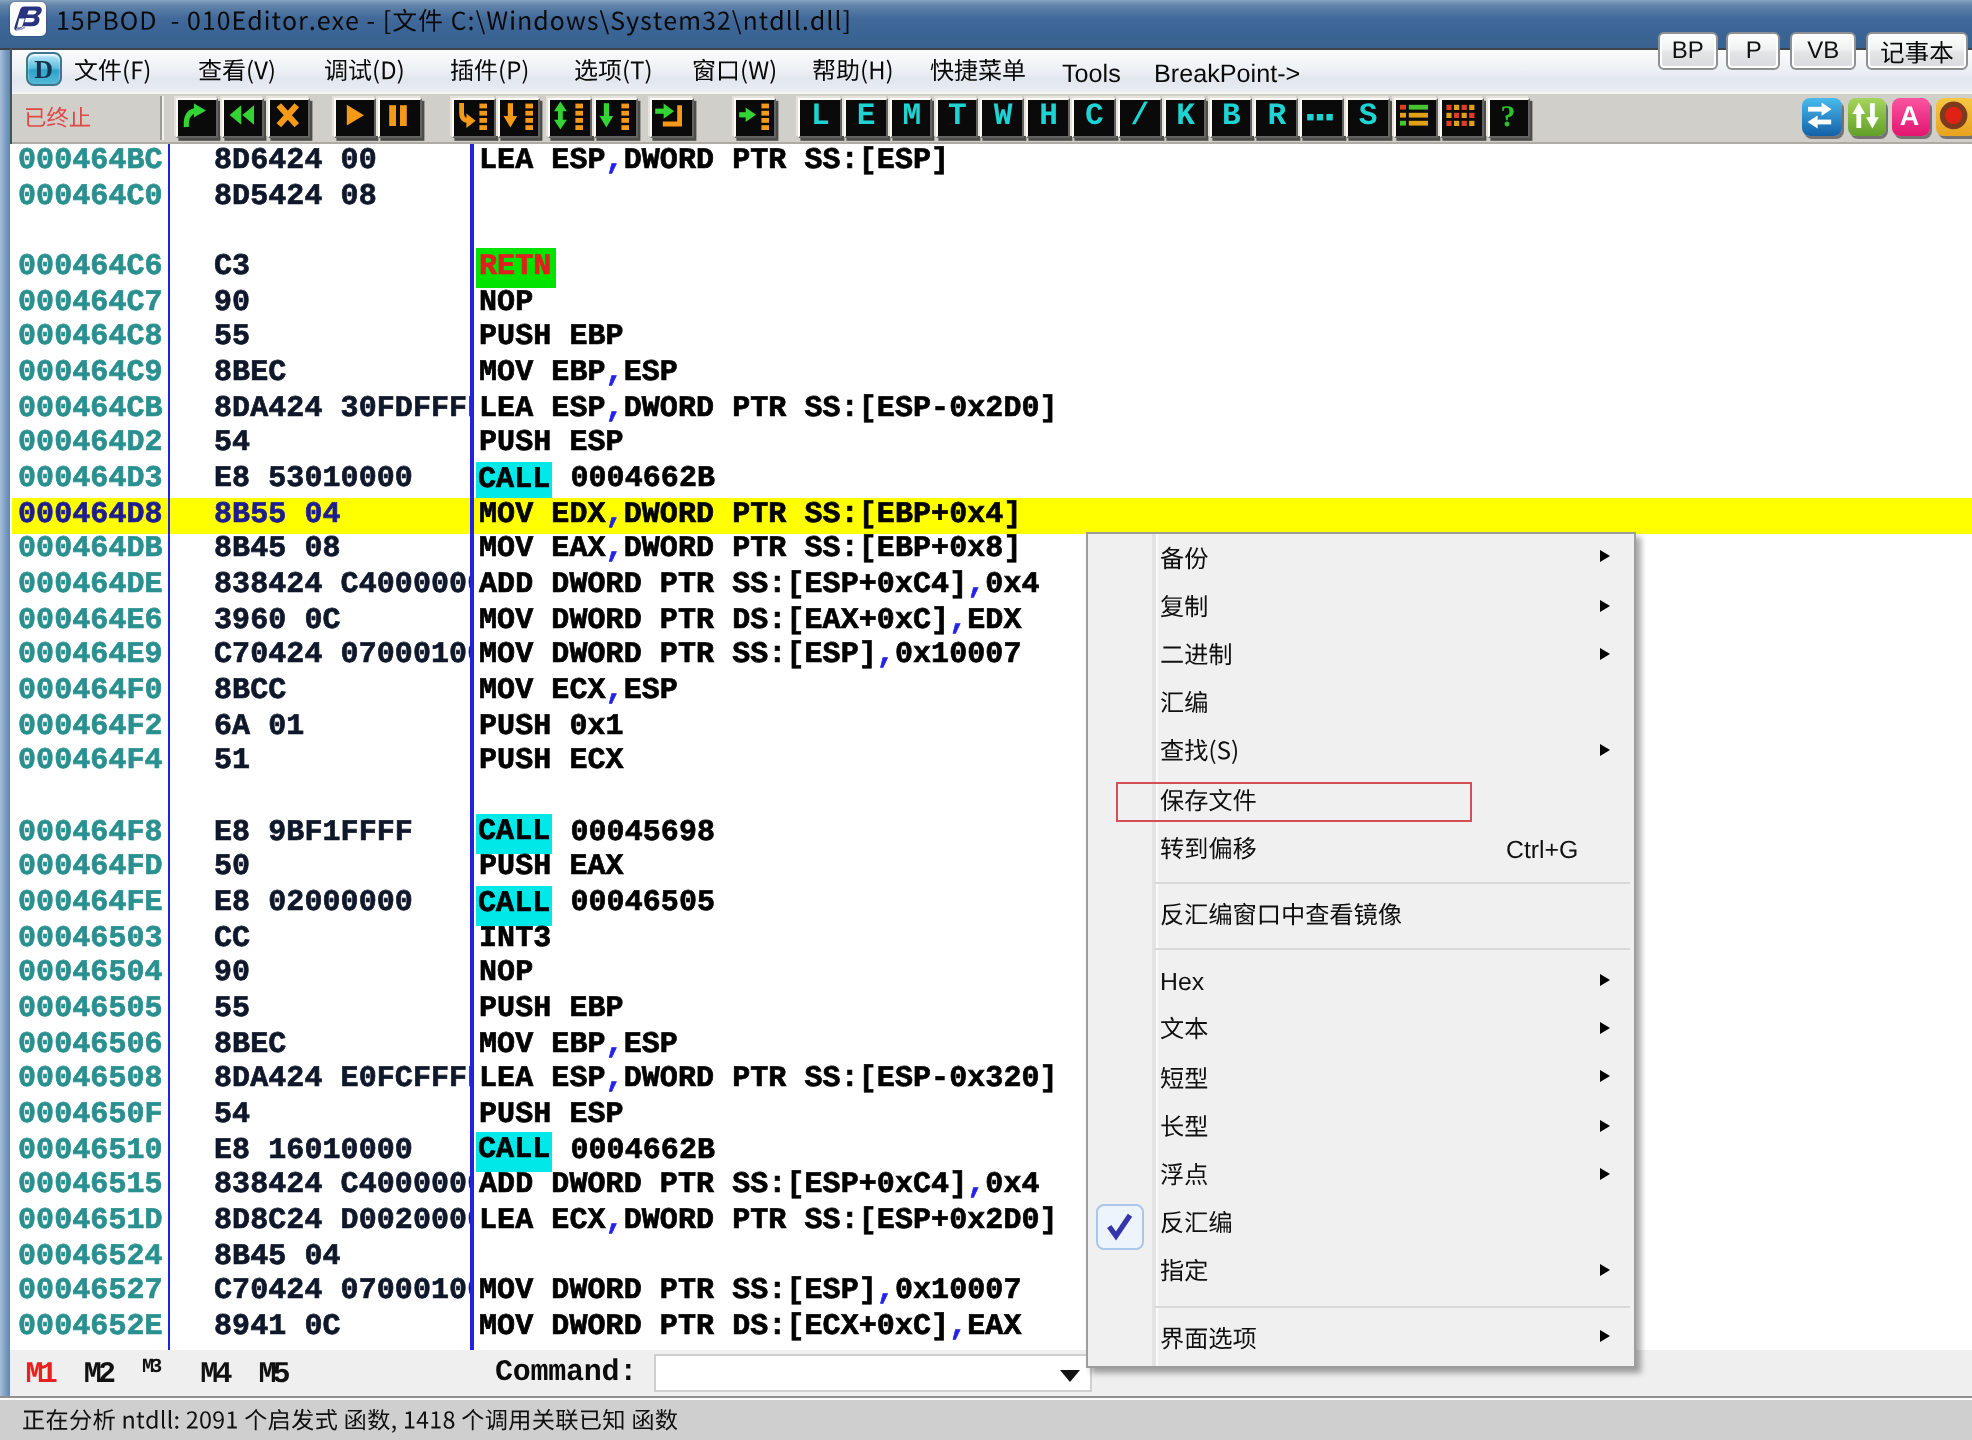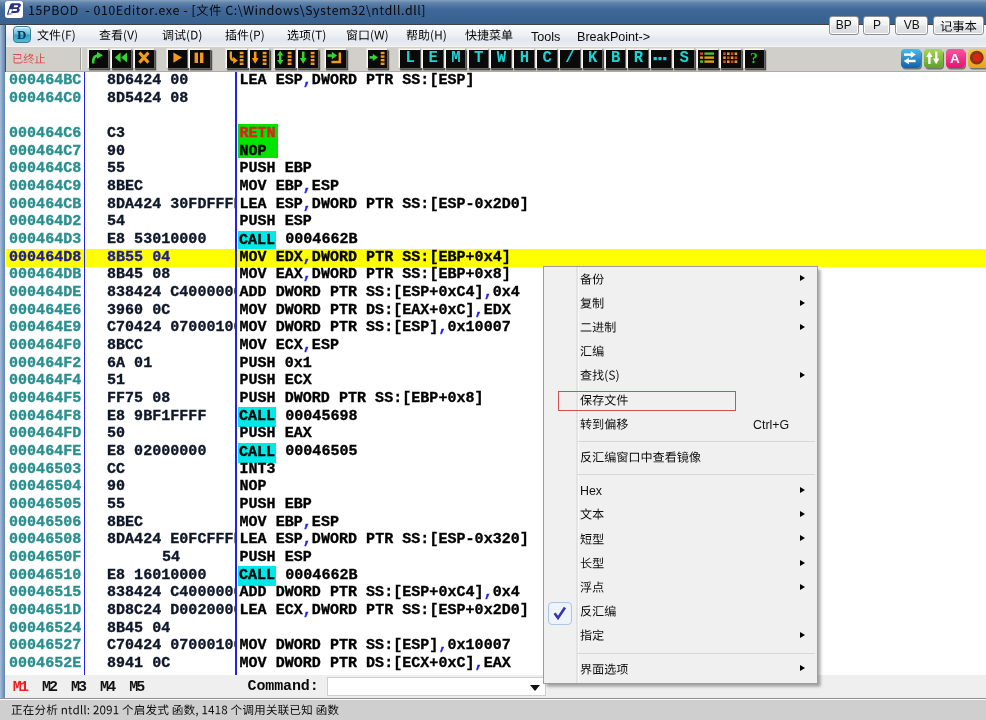--- a/index.html
+++ b/index.html
@@ -233,57 +233,56 @@
       </svg>
     </div>
     <div class="cbtn" style="left:968.1px;background:linear-gradient(180deg,#f6c844,#e8a21e)">
       <svg width="19.6" height="19.4" viewBox="0 0 19.6 19.4" style="position:absolute;left:-1px;top:-1px">
         <circle cx="9.8" cy="9.7" r="5.6" fill="#e02214" stroke="#7c3a1e" stroke-width="2.6"></circle>
       </svg>
     </div>
     <div class="abs" style="left:5px;top:72px;width:981px;height:603.3px;background:#fff"></div>
     <div class="row mono" style="top:72.7px;"><span class="ad" style="">000464BC</span><span class="hx" style="">8D6424 00</span><span class="ds">LEA ESP<i class="cm">,</i>DWORD PTR SS:[ESP]</span></div>
     <div class="row mono" style="top:90.37px;"><span class="ad" style="">000464C0</span><span class="hx" style="">8D5424 08</span></div>
-    <div class="row mono" style="top:125.71000000000001px;"><span class="ad" style="">000464C6</span><span class="hx" style="">C3</span><span class="ds"><b style="background:#00e400;color:#e02020;font-style:normal;padding:1px 2px 16px;margin-left:-2px">RETN</b></span></div>
+    <div class="row mono" style="top:125.71000000000001px;"><span class="ad" style="">000464C6</span><span class="hx" style="">C3</span><span class="ds"><b style="background:#00e400;color:#e02020;font-style:normal;padding:1px 2px 2px;margin-left:-2px">RETN</b></span></div>
     <div class="row mono" style="top:143.38px;"><span class="ad" style="">000464C7</span><span class="hx" style="">90</span><span class="ds">NOP</span></div>
     <div class="row mono" style="top:161.05px;"><span class="ad" style="">000464C8</span><span class="hx" style="">55</span><span class="ds">PUSH EBP</span></div>
     <div class="row mono" style="top:178.72000000000003px;"><span class="ad" style="">000464C9</span><span class="hx" style="">8BEC</span><span class="ds">MOV EBP<i class="cm">,</i>ESP</span></div>
     <div class="row mono" style="top:196.39000000000001px;"><span class="ad" style="">000464CB</span><span class="hx" style="">8DA424 30FDFFFF</span><span class="ds">LEA ESP<i class="cm">,</i>DWORD PTR SS:[ESP-0x2D0]</span></div>
     <div class="row mono" style="top:214.06px;"><span class="ad" style="">000464D2</span><span class="hx" style="">54</span><span class="ds">PUSH ESP</span></div>
     <div class="row mono" style="top:231.73000000000002px;"><span class="ad" style="">000464D3</span><span class="hx" style="">E8 53010000</span><span class="ds"><b style="background:#00e8e8;padding:0.5px 1px 2.5px;margin-left:-1.5px">CALL</b> 0004662B</span></div>
     <div class="row mono" style="top:249.40000000000003px;background:#ffff00;"><span class="ad" style="color:#1d1d90;">000464D8</span><span class="hx" style="color:#1d1d90;">8B55 04</span><span class="ds">MOV EDX<i class="cm">,</i>DWORD PTR SS:[EBP+0x4]</span></div>
     <div class="row mono" style="top:267.07px;"><span class="ad" style="">000464DB</span><span class="hx" style="">8B45 08</span><span class="ds">MOV EAX<i class="cm">,</i>DWORD PTR SS:[EBP+0x8]</span></div>
     <div class="row mono" style="top:284.74px;"><span class="ad" style="">000464DE</span><span class="hx" style="">838424 C4000000</span><span class="ds">ADD DWORD PTR SS:[ESP+0xC4]<i class="cm">,</i>0x4</span></div>
     <div class="row mono" style="top:302.41px;"><span class="ad" style="">000464E6</span><span class="hx" style="">3960 0C</span><span class="ds">MOV DWORD PTR DS:[EAX+0xC]<i class="cm">,</i>EDX</span></div>
     <div class="row mono" style="top:320.08000000000004px;"><span class="ad" style="">000464E9</span><span class="hx" style="">C70424 07000100</span><span class="ds">MOV DWORD PTR SS:[ESP]<i class="cm">,</i>0x10007</span></div>
     <div class="row mono" style="top:337.75px;"><span class="ad" style="">000464F0</span><span class="hx" style="">8BCC</span><span class="ds">MOV ECX<i class="cm">,</i>ESP</span></div>
     <div class="row mono" style="top:355.42px;"><span class="ad" style="">000464F2</span><span class="hx" style="">6A 01</span><span class="ds">PUSH 0x1</span></div>
     <div class="row mono" style="top:373.09000000000003px;"><span class="ad" style="">000464F4</span><span class="hx" style="">51</span><span class="ds">PUSH ECX</span></div>
-    <div class="row mono" style="top:390.76000000000005px;"><span class="ad" style="">000464F5</span><span class="hx" style="">FF75 08</span><span class="ds">PUSH DWORD PTR SS:[EBP+0x8]</span></div>
     <div class="row mono" style="top:408.43px;"><span class="ad" style="">000464F8</span><span class="hx" style="">E8 9BF1FFFF</span><span class="ds"><b style="background:#00e8e8;padding:0.5px 1px 2.5px;margin-left:-1.5px">CALL</b> 00045698</span></div>
     <div class="row mono" style="top:426.1px;"><span class="ad" style="">000464FD</span><span class="hx" style="">50</span><span class="ds">PUSH EAX</span></div>
     <div class="row mono" style="top:443.77000000000004px;"><span class="ad" style="">000464FE</span><span class="hx" style="">E8 02000000</span><span class="ds"><b style="background:#00e8e8;padding:0.5px 1px 2.5px;margin-left:-1.5px">CALL</b> 00046505</span></div>
     <div class="row mono" style="top:461.44px;"><span class="ad" style="">00046503</span><span class="hx" style="">CC</span><span class="ds">INT3</span></div>
     <div class="row mono" style="top:479.11px;"><span class="ad" style="">00046504</span><span class="hx" style="">90</span><span class="ds">NOP</span></div>
     <div class="row mono" style="top:496.78000000000003px;"><span class="ad" style="">00046505</span><span class="hx" style="">55</span><span class="ds">PUSH EBP</span></div>
     <div class="row mono" style="top:514.45px;"><span class="ad" style="">00046506</span><span class="hx" style="">8BEC</span><span class="ds">MOV EBP<i class="cm">,</i>ESP</span></div>
     <div class="row mono" style="top:532.1200000000001px;"><span class="ad" style="">00046508</span><span class="hx" style="">8DA424 E0FCFFFF</span><span class="ds">LEA ESP<i class="cm">,</i>DWORD PTR SS:[ESP-0x320]</span></div>
-    <div class="row mono" style="top:549.7900000000001px;text-align:center;"><span class="ad" style="">0004650F</span><span class="hx" style="">54</span><span class="ds">PUSH ESP</span></div>
+    <div class="row mono" style="top:549.7900000000001px;"><span class="ad" style="">0004650F</span><span class="hx" style="">54</span><span class="ds">PUSH ESP</span></div>
     <div class="row mono" style="top:567.46px;"><span class="ad" style="">00046510</span><span class="hx" style="">E8 16010000</span><span class="ds"><b style="background:#00e8e8;padding:0.5px 1px 2.5px;margin-left:-1.5px">CALL</b> 0004662B</span></div>
     <div class="row mono" style="top:585.1300000000001px;"><span class="ad" style="">00046515</span><span class="hx" style="">838424 C4000000</span><span class="ds">ADD DWORD PTR SS:[ESP+0xC4]<i class="cm">,</i>0x4</span></div>
     <div class="row mono" style="top:602.8000000000001px;"><span class="ad" style="">0004651D</span><span class="hx" style="">8D8C24 D0020000</span><span class="ds">LEA ECX<i class="cm">,</i>DWORD PTR SS:[ESP+0x2D0]</span></div>
     <div class="row mono" style="top:620.4700000000001px;"><span class="ad" style="">00046524</span><span class="hx" style="">8B45 04</span></div>
     <div class="row mono" style="top:638.1400000000001px;"><span class="ad" style="">00046527</span><span class="hx" style="">C70424 07000100</span><span class="ds">MOV DWORD PTR SS:[ESP]<i class="cm">,</i>0x10007</span></div>
     <div class="row mono" style="top:655.8100000000001px;"><span class="ad" style="">0004652E</span><span class="hx" style="">8941 0C</span><span class="ds">MOV DWORD PTR DS:[ECX+0xC]<i class="cm">,</i>EAX</span></div>
     <div class="abs" style="left:83.7px;top:72px;width:1.7px;height:603.3px;background:#2222e4"></div>
     <div class="abs" style="left:235.1px;top:72px;width:1.7px;height:603.3px;background:#2222e4"></div>
     <div class="abs" style="left:5px;top:675.3px;width:981px;height:22.4px;background:#efefef"></div>
     <span class="abs mono" style="left:12.8px;top:678.8px;font-size:15px;letter-spacing:-1.9px;color:#e82020">M1</span>
     <span class="abs mono" style="left:41.900000000000006px;top:678.8px;font-size:15px;letter-spacing:-1.9px;color:#111">M2</span>
-    <span class="abs mono" style="left:71.0px;top:678.8px;font-size:15px;letter-spacing:-1.9px;color:#111">M3</span>
+    <span class="abs mono" style="left:71.0px;top:678.8px;font-size:10px;letter-spacing:-1.9px;color:#111">M3</span>
     <span class="abs mono" style="left:100.1px;top:678.8px;font-size:15px;letter-spacing:-1.9px;color:#111">M4</span>
     <span class="abs mono" style="left:129.2px;top:678.8px;font-size:15px;letter-spacing:-1.9px;color:#111">M5</span>
     <span class="abs mono" style="left:247.5px;top:678.4px;font-size:15px;letter-spacing:-0.12px;color:#0a0a0a">Command:</span>
     <div class="abs" style="left:327px;top:676.8px;width:219px;height:19.6px;background:#fff;border:1px solid #cfcfcf"></div>
     <div class="abs" style="left:530px;top:684.5px;width:0;height:0;border:5px solid transparent;border-top:6px solid #111;border-bottom:none"></div>
     <div class="abs" style="left:0;top:697.7px;width:986px;height:22.3px;background:#cfcfcf;border-top:1.3px solid #8f8f8f;box-shadow:inset 0 1px 0 #fdfdfd"></div>
     <svg style="position:absolute;left:11px;top:703.8px;overflow:visible" width="329.2" height="14.5">
       <path d="M2.2 4.3V9.8H0.6V10.6H11V9.8H6.6V6.1H10.2V5.3H6.6V2.2H10.6V1.3H1V2.2H5.6V9.8H3.1V4.3ZM16.3 0.5C16.1 1.1 15.9 1.7 15.7 2.3H12.5V3.1H15.3C14.6 4.6 13.5 6 12.2 6.9C12.3 7.1 12.6 7.5 12.6 7.7C13.1 7.3 13.6 6.9 14 6.5V11.1H14.9V5.5C15.4 4.7 15.9 3.9 16.3 3.1H22.6V2.3H16.6C16.8 1.7 17 1.2 17.2 0.7ZM18.7 3.7V5.9H16.1V6.8H18.7V10H15.6V10.9H22.6V10H19.6V6.8H22.2V5.9H19.6V3.7ZM31.3 0.7 30.5 1C31.3 2.7 32.7 4.6 34 5.6C34.1 5.4 34.4 5.1 34.7 4.9C33.5 4 32 2.2 31.3 0.7ZM27.3 0.7C26.6 2.5 25.4 4.1 24 5.1C24.2 5.2 24.6 5.6 24.8 5.8C25.1 5.5 25.4 5.2 25.7 4.9V5.7H27.9C27.7 7.7 27 9.5 24.3 10.4C24.5 10.6 24.7 11 24.8 11.2C27.8 10.1 28.5 8 28.8 5.7H32C31.9 8.6 31.7 9.7 31.4 10C31.3 10.2 31.1 10.2 30.9 10.2C30.6 10.2 29.9 10.2 29.2 10.1C29.3 10.4 29.4 10.7 29.5 11C30.2 11 30.9 11 31.3 11C31.7 11 31.9 10.9 32.2 10.6C32.6 10.2 32.7 8.8 32.9 5.3C32.9 5.2 32.9 4.8 32.9 4.8H25.7C26.7 3.8 27.6 2.4 28.2 1ZM40.9 1.7V5.3C40.9 6.9 40.8 9.1 39.7 10.7C39.9 10.7 40.3 11 40.4 11.1C41.5 9.5 41.7 7.1 41.7 5.3V5.3H43.8V11.1H44.7V5.3H46.4V4.4H41.7V2.4C43.1 2.1 44.6 1.7 45.7 1.3L45 0.6C44 1 42.3 1.5 40.9 1.7ZM37.7 0.5V2.9H36V3.8H37.6C37.2 5.4 36.4 7.2 35.6 8.2C35.8 8.4 36 8.7 36.1 9C36.7 8.2 37.3 6.9 37.7 5.6V11.1H38.5V5.5C38.9 6.1 39.4 6.8 39.6 7.2L40.2 6.5C39.9 6.2 38.9 4.9 38.5 4.4V3.8H40.3V2.9H38.5V0.5ZM50.8 10.2H51.9V5.6C52.5 5 53 4.7 53.6 4.7C54.5 4.7 54.8 5.2 54.8 6.4V10.2H55.9V6.2C55.9 4.6 55.3 3.7 54 3.7C53.1 3.7 52.4 4.2 51.8 4.8H51.8L51.7 3.9H50.8ZM60 10.4C60.4 10.4 60.9 10.2 61.2 10.1L61 9.3C60.8 9.4 60.5 9.5 60.3 9.5C59.6 9.5 59.3 9.1 59.3 8.3V4.8H61V3.9H59.3V2.1H58.4L58.3 3.9L57.3 4V4.8H58.3V8.3C58.3 9.5 58.7 10.4 60 10.4ZM64.8 10.4C65.5 10.4 66.2 10 66.7 9.5H66.7L66.8 10.2H67.7V1H66.6V3.4L66.7 4.5C66.1 4 65.6 3.7 64.9 3.7C63.4 3.7 62.2 5 62.2 7.1C62.2 9.2 63.2 10.4 64.8 10.4ZM65 9.5C63.9 9.5 63.2 8.6 63.2 7.1C63.2 5.6 64.1 4.6 65.1 4.6C65.6 4.6 66.1 4.8 66.6 5.3V8.6C66.1 9.2 65.6 9.5 65 9.5ZM71.1 10.4C71.4 10.4 71.5 10.3 71.7 10.3L71.5 9.5C71.4 9.5 71.4 9.5 71.3 9.5C71.1 9.5 71 9.3 71 9V1H70V9C70 9.8 70.3 10.4 71.1 10.4ZM74.5 10.4C74.8 10.4 75 10.3 75.1 10.3L75 9.5C74.9 9.5 74.8 9.5 74.8 9.5C74.6 9.5 74.5 9.3 74.5 9V1H73.4V9C73.4 9.8 73.7 10.4 74.5 10.4ZM77.4 5.7C77.8 5.7 78.2 5.4 78.2 4.9C78.2 4.4 77.8 4.1 77.4 4.1C77 4.1 76.6 4.4 76.6 4.9C76.6 5.4 77 5.7 77.4 5.7ZM77.4 10.4C77.8 10.4 78.2 10 78.2 9.6C78.2 9.1 77.8 8.7 77.4 8.7C77 8.7 76.6 9.1 76.6 9.6C76.6 10 77 10.4 77.4 10.4ZM82.4 10.2H87.8V9.3H85.4C85 9.3 84.5 9.3 84 9.4C86 7.5 87.4 5.8 87.4 4C87.4 2.5 86.4 1.6 84.9 1.6C83.8 1.6 83.1 2 82.4 2.8L83 3.4C83.5 2.8 84.1 2.4 84.8 2.4C85.8 2.4 86.3 3.1 86.3 4.1C86.3 5.6 85.1 7.2 82.4 9.6ZM91.7 10.4C93.4 10.4 94.4 8.9 94.4 5.9C94.4 3 93.4 1.6 91.7 1.6C90.1 1.6 89.1 3 89.1 5.9C89.1 8.9 90.1 10.4 91.7 10.4ZM91.7 9.5C90.8 9.5 90.1 8.4 90.1 5.9C90.1 3.4 90.8 2.4 91.7 2.4C92.7 2.4 93.4 3.4 93.4 5.9C93.4 8.4 92.7 9.5 91.7 9.5ZM97.8 10.4C99.4 10.4 100.9 9 100.9 5.6C100.9 2.9 99.7 1.6 98.1 1.6C96.7 1.6 95.6 2.7 95.6 4.3C95.6 6.1 96.5 7 98 7C98.7 7 99.4 6.6 99.9 6C99.8 8.6 98.9 9.5 97.8 9.5C97.2 9.5 96.7 9.2 96.4 8.8L95.8 9.5C96.3 10 96.9 10.4 97.8 10.4ZM99.9 5.1C99.3 5.9 98.7 6.2 98.1 6.2C97.1 6.2 96.6 5.5 96.6 4.3C96.6 3.1 97.2 2.4 98.1 2.4C99.1 2.4 99.8 3.3 99.9 5.1ZM102.7 10.2H107.4V9.3H105.7V1.7H104.9C104.4 2 103.9 2.2 103.1 2.3V3H104.6V9.3H102.7ZM116.4 3.9V11.1H117.3V3.9ZM116.9 0.5C115.8 2.4 113.6 4.1 111.5 5C111.7 5.2 112 5.6 112.1 5.8C113.9 5 115.6 3.6 116.9 2C118.4 3.8 119.9 4.9 121.7 5.8C121.8 5.6 122.1 5.2 122.3 5.1C120.5 4.2 118.9 3.1 117.4 1.3L117.7 0.8ZM126 6.6V11.1H126.9V10.3H132.2V11.1H133.1V6.6ZM126.9 9.5V7.4H132.2V9.5ZM127.9 0.7C128.1 1.1 128.4 1.7 128.5 2.1H124.6V4.9C124.6 6.6 124.5 8.9 123.2 10.6C123.4 10.7 123.8 11 123.9 11.2C125.2 9.5 125.4 7.1 125.5 5.4H132.9V2.1H129.1L129.5 2C129.3 1.6 129 0.9 128.7 0.5ZM125.5 2.9H132V4.5H125.5ZM142.4 1C142.9 1.6 143.5 2.3 143.9 2.8L144.5 2.3C144.2 1.9 143.5 1.1 143 0.6ZM136.2 4.1C136.3 4 136.7 3.9 137.5 3.9H139.1C138.3 6.4 137 8.3 134.9 9.5C135.1 9.7 135.4 10 135.6 10.2C137.1 9.3 138.2 8.1 139 6.7C139.4 7.5 140 8.3 140.7 8.9C139.7 9.6 138.6 10.1 137.3 10.4C137.5 10.6 137.7 10.9 137.8 11.2C139.1 10.8 140.3 10.3 141.4 9.5C142.4 10.3 143.7 10.8 145.2 11.2C145.3 10.9 145.6 10.6 145.7 10.4C144.3 10.1 143.1 9.6 142.1 9C143.1 8.1 143.9 6.9 144.4 5.4L143.8 5.1L143.6 5.2H139.7C139.8 4.8 140 4.4 140.1 3.9H145.3L145.4 3.1H140.3C140.5 2.3 140.7 1.5 140.8 0.6L139.8 0.4C139.7 1.4 139.5 2.3 139.3 3.1H137.2C137.5 2.5 137.9 1.7 138.1 1L137.1 0.8C136.9 1.7 136.5 2.6 136.4 2.9C136.2 3.1 136.1 3.3 135.9 3.3C136 3.5 136.2 4 136.2 4.1ZM141.4 8.4C140.6 7.7 140 6.9 139.5 6H143.2C142.7 7 142.1 7.8 141.4 8.4ZM154.5 1C155.1 1.5 155.9 2.1 156.2 2.5L156.8 1.9C156.5 1.5 155.7 1 155.1 0.5ZM152.9 0.5C152.9 1.2 152.9 1.9 152.9 2.6H147V3.5H153C153.3 7.8 154.3 11.2 156.2 11.2C157.1 11.2 157.4 10.6 157.5 8.5C157.3 8.4 157 8.2 156.8 8.1C156.7 9.6 156.6 10.3 156.2 10.3C155.1 10.3 154.2 7.4 153.9 3.5H157.3V2.6H153.8C153.8 1.9 153.8 1.2 153.8 0.5ZM147 9.9 147.3 10.8C148.8 10.5 150.9 10 152.9 9.5L152.8 8.7L150.3 9.3V6.1H152.5V5.2H147.4V6.1H149.4V9.4ZM163.2 4C163.8 4.5 164.5 5.3 164.8 5.8L165.4 5.2C165.1 4.8 164.4 4 163.8 3.5ZM161.8 3.1V10.5H170.6V11.1H171.4V3H170.6V9.7H162.7V3.1ZM166.2 3.2V5.6C165 6.4 163.8 7.1 163 7.6L163.4 8.3C164.2 7.8 165.2 7.1 166.2 6.4V8.2C166.2 8.4 166.2 8.4 166 8.4C165.8 8.4 165.3 8.4 164.8 8.4C164.9 8.6 165 9 165 9.2C165.8 9.2 166.3 9.2 166.6 9.1C167 8.9 167.1 8.7 167.1 8.2V6C168 6.8 169 7.8 169.6 8.5L170.1 7.9C169.7 7.4 168.9 6.7 168.1 6C168.8 5.4 169.5 4.5 170 3.8L169.3 3.4C168.9 4.1 168.2 4.9 167.6 5.6L167.1 5.1V3.5C168.2 3 169.4 2.1 170.2 1.4L169.6 0.9L169.4 1H162.9V1.8H168.5C167.8 2.3 167 2.8 166.2 3.2ZM177.7 0.7C177.5 1.1 177.1 1.8 176.9 2.2L177.4 2.5C177.7 2.1 178.1 1.5 178.5 1ZM173.6 1C173.9 1.5 174.2 2.1 174.3 2.5L175 2.3C174.9 1.8 174.6 1.2 174.2 0.8ZM177.3 7.2C177.1 7.8 176.7 8.3 176.3 8.7C175.8 8.5 175.4 8.3 174.9 8.1C175.1 7.8 175.3 7.5 175.4 7.2ZM173.9 8.4C174.4 8.7 175.1 8.9 175.6 9.2C174.9 9.8 174 10.2 173.1 10.4C173.2 10.5 173.4 10.8 173.5 11C174.5 10.8 175.5 10.3 176.4 9.6C176.7 9.9 177.1 10.1 177.4 10.3L177.9 9.7C177.7 9.5 177.3 9.3 176.9 9.1C177.5 8.4 178 7.6 178.3 6.6L177.8 6.4L177.7 6.5H175.8L176.1 5.9L175.3 5.7C175.2 6 175.1 6.2 175 6.5H173.4V7.2H174.6C174.4 7.7 174.1 8.1 173.9 8.4ZM175.6 0.5V2.6H173.2V3.3H175.3C174.7 4.1 173.8 4.8 173 5.2C173.2 5.3 173.4 5.6 173.5 5.8C174.2 5.4 175 4.8 175.6 4.1V5.5H176.4V3.9C176.9 4.4 177.6 4.9 177.9 5.2L178.4 4.5C178.1 4.3 177.1 3.7 176.5 3.3H178.7V2.6H176.4V0.5ZM179.9 0.6C179.6 2.6 179.1 4.5 178.2 5.8C178.3 5.9 178.7 6.2 178.8 6.3C179.1 5.9 179.4 5.4 179.6 4.8C179.9 5.9 180.2 7 180.6 7.9C180 9 179.1 9.8 177.8 10.5C178 10.6 178.2 11 178.3 11.2C179.5 10.5 180.4 9.7 181.1 8.7C181.6 9.7 182.4 10.5 183.3 11C183.4 10.8 183.7 10.5 183.9 10.3C182.9 9.8 182.1 9 181.5 7.9C182.1 6.7 182.5 5.3 182.8 3.5H183.6V2.7H180.3C180.4 2.1 180.6 1.4 180.7 0.7ZM182 3.5C181.8 4.9 181.5 6 181.1 7C180.6 6 180.3 4.8 180.1 3.5ZM185.2 12.4C186.3 12 186.9 11.1 186.9 10C186.9 9.2 186.6 8.7 186 8.7C185.6 8.7 185.2 9 185.2 9.5C185.2 10 185.6 10.2 186 10.2L186.1 10.2C186.1 10.9 185.7 11.5 185 11.8ZM191.5 10.2H196.2V9.3H194.5V1.7H193.6C193.2 2 192.6 2.2 191.9 2.3V3H193.4V9.3H191.5ZM201 10.2H202V7.9H203.1V7H202V1.7H200.8L197.3 7.2V7.9H201ZM201 7H198.4L200.3 4.1C200.6 3.7 200.8 3.3 201 2.9H201.1C201 3.3 201 4 201 4.4ZM204.7 10.2H209.3V9.3H207.6V1.7H206.8C206.4 2 205.8 2.2 205.1 2.3V3H206.6V9.3H204.7ZM213.5 10.4C215.1 10.4 216.2 9.4 216.2 8.2C216.2 7 215.5 6.4 214.7 5.9V5.9C215.2 5.5 215.9 4.7 215.9 3.8C215.9 2.5 215 1.6 213.5 1.6C212.2 1.6 211.2 2.4 211.2 3.7C211.2 4.6 211.7 5.3 212.3 5.7V5.7C211.6 6.2 210.8 7 210.8 8.1C210.8 9.4 211.9 10.4 213.5 10.4ZM214.1 5.6C213.1 5.2 212.2 4.7 212.2 3.7C212.2 2.9 212.7 2.4 213.5 2.4C214.4 2.4 215 3 215 3.9C215 4.5 214.6 5.1 214.1 5.6ZM213.5 9.6C212.5 9.6 211.7 8.9 211.7 8C211.7 7.2 212.2 6.5 212.9 6.1C214.1 6.6 215.1 7 215.1 8.1C215.1 9 214.5 9.6 213.5 9.6ZM224.9 3.9V11.1H225.8V3.9ZM225.5 0.5C224.3 2.4 222.2 4.1 220 5C220.2 5.2 220.5 5.6 220.7 5.8C222.4 5 224.2 3.6 225.4 2C227 3.8 228.5 4.9 230.2 5.8C230.3 5.6 230.6 5.2 230.8 5.1C229.1 4.2 227.4 3.1 225.9 1.3L226.2 0.8ZM232.6 1.3C233.2 1.8 234 2.6 234.3 3.1L234.9 2.5C234.6 2 233.8 1.2 233.1 0.7ZM231.9 4.1V4.9H233.5V9C233.5 9.6 233.1 10 232.8 10.2C233 10.3 233.3 10.6 233.4 10.8C233.5 10.6 233.8 10.4 235.4 9.2C235.2 9.7 235 10.2 234.6 10.7C234.8 10.8 235.1 11 235.3 11.1C236.4 9.5 236.6 7.1 236.6 5.3V1.8H241.3V10.1C241.3 10.3 241.2 10.3 241.1 10.3C240.9 10.3 240.3 10.3 239.7 10.3C239.9 10.5 240 10.9 240 11.1C240.8 11.1 241.3 11.1 241.7 11C242 10.8 242.1 10.6 242.1 10.1V1H235.8V5.3C235.8 6.4 235.8 7.7 235.4 8.9C235.3 8.7 235.2 8.5 235.2 8.3L234.3 9V4.1ZM238.5 2.1V3.1H237.3V3.8H238.5V4.9H237V5.6H240.8V4.9H239.3V3.8H240.6V3.1H239.3V2.1ZM237.3 6.6V9.8H238V9.3H240.4V6.6ZM238 7.2H239.7V8.6H238ZM244.9 1.3V5.5C244.9 7.1 244.8 9.2 243.5 10.6C243.7 10.7 244 11 244.2 11.2C245 10.2 245.4 8.9 245.6 7.6H248.5V11H249.4V7.6H252.5V10C252.5 10.2 252.5 10.2 252.2 10.2C252 10.3 251.2 10.3 250.4 10.2C250.5 10.5 250.7 10.8 250.7 11.1C251.8 11.1 252.5 11.1 252.9 10.9C253.3 10.8 253.4 10.5 253.4 10V1.3ZM245.7 2.1H248.5V4H245.7ZM252.5 2.1V4H249.4V2.1ZM245.7 4.8H248.5V6.8H245.7C245.7 6.3 245.7 5.9 245.7 5.5ZM252.5 4.8V6.8H249.4V4.8ZM257.5 0.9C257.9 1.6 258.4 2.4 258.6 2.9H256.4V3.8H260.2V5.2C260.2 5.4 260.2 5.6 260.2 5.9H255.7V6.7H260C259.6 8 258.5 9.3 255.4 10.4C255.7 10.6 255.9 10.9 256.1 11.1C259 10.1 260.3 8.7 260.8 7.4C261.8 9.2 263.3 10.5 265.4 11.1C265.5 10.8 265.8 10.4 266 10.2C263.9 9.7 262.3 8.4 261.4 6.7H265.7V5.9H261.2L261.2 5.2V3.8H265.1V2.9H262.8C263.2 2.3 263.7 1.5 264.1 0.8L263.1 0.5C262.8 1.2 262.3 2.2 261.8 2.9H258.6L259.4 2.5C259.2 2 258.7 1.2 258.2 0.6ZM272.2 1C272.7 1.5 273.2 2.3 273.4 2.8L274.1 2.4C273.9 1.9 273.4 1.2 273 0.6ZM276 0.6C275.7 1.3 275.2 2.3 274.8 2.9H271.9V3.7H274V5.1L274 5.8H271.6V6.6H273.9C273.7 7.9 273.1 9.4 271.2 10.6C271.4 10.8 271.7 11 271.8 11.2C273.3 10.2 274.1 9 274.5 7.9C275.1 9.3 276 10.5 277.2 11.1C277.4 10.9 277.6 10.6 277.8 10.4C276.4 9.8 275.3 8.3 274.8 6.6H277.7V5.8H274.9L274.9 5.1V3.7H277.3V2.9H275.7C276.1 2.3 276.5 1.6 276.9 0.9ZM267.1 8.6 267.2 9.5 270.3 9V11.1H271V8.8L272 8.7L271.9 7.9L271 8V1.8H271.5V1H267.2V1.8H267.8V8.5ZM268.6 1.8H270.3V3.4H268.6ZM268.6 4.1H270.3V5.8H268.6ZM268.6 6.5H270.3V8.2L268.6 8.4ZM279.5 1.2V2.1H287V5.1H281V3.2H280.1V9C280.1 10.5 280.7 10.8 282.5 10.8C283 10.8 286.4 10.8 286.9 10.8C288.8 10.8 289.2 10.2 289.4 8C289.2 8 288.8 7.8 288.5 7.7C288.4 9.5 288.2 10 286.9 10C286.1 10 283.1 10 282.5 10C281.2 10 281 9.8 281 9V6H287V6.5H287.9V1.2ZM296.5 1.5V10.8H297.3V9.9H299.8V10.7H300.7V1.5ZM297.3 9.1V2.3H299.8V9.1ZM292 0.5C291.7 1.9 291.2 3.3 290.5 4.2C290.7 4.3 291.1 4.5 291.2 4.7C291.6 4.2 291.9 3.5 292.2 2.8H293.1V4.7V5.2H290.7V6H293C292.8 7.5 292.3 9.2 290.5 10.5C290.7 10.6 291 10.9 291.1 11.1C292.5 10.2 293.2 8.9 293.5 7.7C294.2 8.4 295.1 9.5 295.5 10L296.1 9.3C295.7 8.9 294.3 7.3 293.8 6.8C293.8 6.5 293.8 6.2 293.9 6H296.1V5.2H293.9L293.9 4.7V2.8H295.8V2H292.4C292.6 1.6 292.7 1.1 292.8 0.6ZM307.1 4C307.6 4.5 308.3 5.3 308.6 5.8L309.2 5.2C308.9 4.8 308.2 4 307.6 3.5ZM305.7 3.1V10.5H314.4V11.1H315.3V3H314.4V9.7H306.5V3.1ZM310 3.2V5.6C308.8 6.4 307.6 7.1 306.8 7.6L307.2 8.3C308 7.8 309 7.1 310 6.4V8.2C310 8.4 310 8.4 309.8 8.4C309.7 8.4 309.1 8.4 308.6 8.4C308.7 8.6 308.8 9 308.9 9.2C309.6 9.2 310.2 9.2 310.5 9.1C310.8 8.9 310.9 8.7 310.9 8.2V6C311.8 6.8 312.8 7.8 313.4 8.5L313.9 7.9C313.5 7.4 312.8 6.7 312 6C312.6 5.4 313.3 4.5 313.9 3.8L313.1 3.4C312.7 4.1 312 4.9 311.5 5.6L310.9 5.1V3.5C312 3 313.2 2.1 314 1.4L313.4 0.9L313.2 1H306.8V1.8H312.3C311.6 2.3 310.8 2.8 310 3.2ZM321.5 0.7C321.3 1.1 321 1.8 320.7 2.2L321.2 2.5C321.5 2.1 321.9 1.5 322.3 1ZM317.4 1C317.7 1.5 318 2.1 318.1 2.5L318.8 2.3C318.7 1.8 318.4 1.2 318.1 0.8ZM321.2 7.2C320.9 7.8 320.5 8.3 320.1 8.7C319.6 8.5 319.2 8.3 318.8 8.1C318.9 7.8 319.1 7.5 319.3 7.2ZM317.7 8.4C318.2 8.7 318.9 8.9 319.5 9.2C318.7 9.8 317.8 10.2 316.9 10.4C317 10.5 317.2 10.8 317.3 11C318.4 10.8 319.3 10.3 320.2 9.6C320.6 9.9 320.9 10.1 321.2 10.3L321.7 9.7C321.5 9.5 321.1 9.3 320.8 9.1C321.4 8.4 321.9 7.6 322.1 6.6L321.7 6.4L321.5 6.5H319.6L319.9 5.9L319.1 5.7C319 6 318.9 6.2 318.8 6.5H317.2V7.2H318.4C318.2 7.7 317.9 8.1 317.7 8.4ZM319.4 0.5V2.6H317V3.3H319.1C318.6 4.1 317.7 4.8 316.9 5.2C317 5.3 317.2 5.6 317.3 5.8C318 5.4 318.8 4.8 319.4 4.1V5.5H320.2V3.9C320.8 4.4 321.5 4.9 321.7 5.2L322.2 4.5C322 4.3 320.9 3.7 320.4 3.3H322.6V2.6H320.2V0.5ZM323.7 0.6C323.4 2.6 322.9 4.5 322 5.8C322.2 5.9 322.5 6.2 322.6 6.3C322.9 5.9 323.2 5.4 323.4 4.8C323.7 5.9 324 7 324.5 7.9C323.8 9 322.9 9.8 321.6 10.5C321.8 10.6 322 11 322.1 11.2C323.3 10.5 324.2 9.7 324.9 8.7C325.5 9.7 326.2 10.5 327.1 11C327.2 10.8 327.5 10.5 327.7 10.3C326.7 9.8 325.9 9 325.3 7.9C326 6.7 326.4 5.3 326.6 3.5H327.4V2.7H324.1C324.3 2.1 324.4 1.4 324.5 0.7ZM325.8 3.5C325.6 4.9 325.3 6 324.9 7C324.5 6 324.1 4.8 323.9 3.5Z" fill="#111"></path>
     </svg>
     <div class="abs" style="left:543.4px;top:265.6px;width:274.5px;height:418.9px;background:#f0f0f0;border:1.2px solid #9d9d9d;box-shadow:2.5px 2.5px 3px rgba(0,0,0,.35)">

